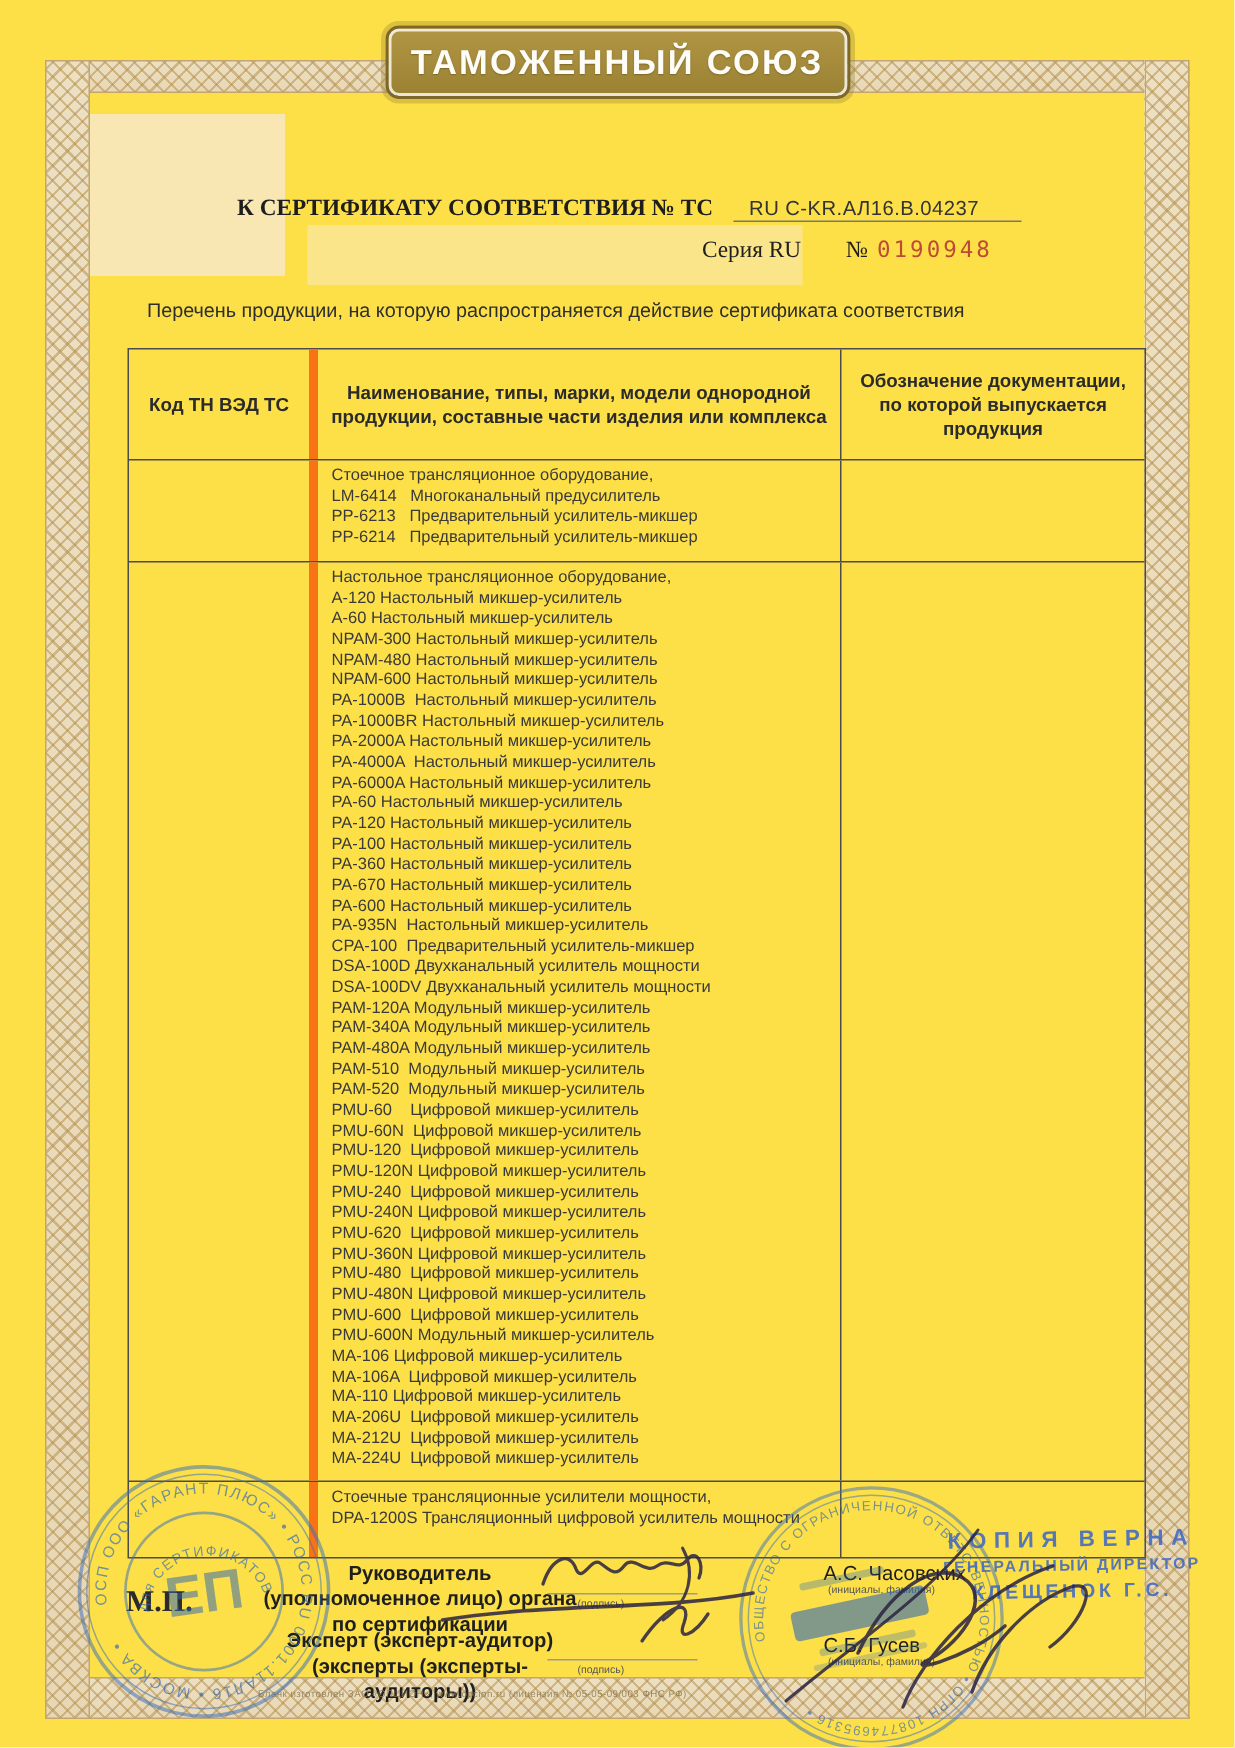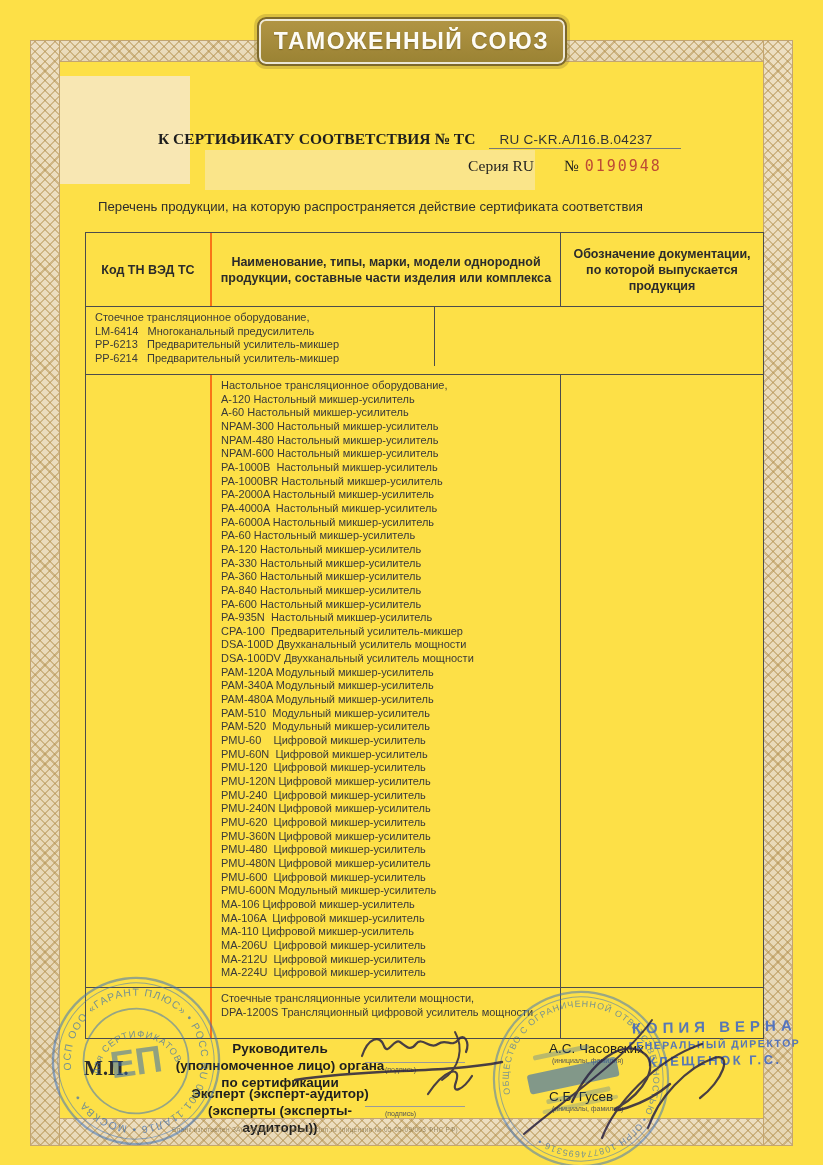--- a/index.html
+++ b/index.html
@@ -42,27 +42,27 @@
     font-family:"Liberation Serif",serif;font-size:15.5px;color:#1e1e1e;}
   .series-line .no{margin-left:26px;}
   .serial{font-family:"DejaVu Sans Mono",monospace;color:#bd4a35;
     font-size:15px;letter-spacing:2px;margin-left:6px;}
   .intro{position:absolute;left:98px;top:199px;width:650px;font-size:13.2px;color:#2e2e2e;}
   
   .cert-table{position:absolute;left:85px;top:232px;width:677px;
     border:1.4px solid #4c4c4c;background:transparent;z-index:2;}
   .t-head{display:flex;height:73px;}
   .t-cell{box-sizing:border-box;}
-  .c1{width:126px;border-right:2px solid #f97316;}
+  .c1{width:126px;border-right:6px solid #f97316;}
   .c2{width:349px;border-right:1px solid #4c4c4c;}
   .c3{width:202px;}
   .t-head .t-cell{display:flex;align-items:center;justify-content:center;
     text-align:center;font-weight:bold;font-size:12.5px;line-height:16px;padding:4px 8px;}
   .t-row{display:flex;border-top:1px solid #4c4c4c;}
-  .t-row-0{height:67px;flex-direction:column;}
+  .t-row-0{height:67px;}
   .t-row-1{height:612px;}
   .t-row-2{height:50px;}
   .t-row .c2{padding:4px 0 0 9px;}
   .prod-line{font-size:11px;line-height:13.65px;white-space:pre-wrap;color:#3a3a3a;}
   
   .mp{position:absolute;left:84px;top:1057px;font-family:"Liberation Serif",serif;
     font-weight:bold;font-size:20px;z-index:3;}
   .sig-label{position:absolute;font-family:Liberation Sans, sans-serif;font-weight:bold;
     font-size:13.5px;line-height:17px;width:210px;color:#1f1f1f;z-index:3;text-align:center;}
   .sig-label.l1{left:175px;top:1040px;}
@@ -152,23 +152,23 @@
             <div class="prod-line">NPAM-300 Настольный микшер-усилитель</div>
             <div class="prod-line">NPAM-480 Настольный микшер-усилитель</div>
             <div class="prod-line">NPAM-600 Настольный микшер-усилитель</div>
             <div class="prod-line">PA-1000B  Настольный микшер-усилитель</div>
             <div class="prod-line">PA-1000BR Настольный микшер-усилитель</div>
             <div class="prod-line">PA-2000A Настольный микшер-усилитель</div>
             <div class="prod-line">PA-4000A  Настольный микшер-усилитель</div>
             <div class="prod-line">PA-6000A Настольный микшер-усилитель</div>
             <div class="prod-line">PA-60 Настольный микшер-усилитель</div>
             <div class="prod-line">PA-120 Настольный микшер-усилитель</div>
-            <div class="prod-line">PA-330 Настольный микшер-усилитель</div>
+            <div class="prod-line">PA-100 Настольный микшер-усилитель</div>
             <div class="prod-line">PA-360 Настольный микшер-усилитель</div>
-            <div class="prod-line">PA-840 Настольный микшер-усилитель</div>
+            <div class="prod-line">PA-670 Настольный микшер-усилитель</div>
             <div class="prod-line">PA-600 Настольный микшер-усилитель</div>
             <div class="prod-line">PA-935N  Настольный микшер-усилитель</div>
             <div class="prod-line">CPA-100  Предварительный усилитель-микшер</div>
             <div class="prod-line">DSA-100D Двухканальный усилитель мощности</div>
             <div class="prod-line">DSA-100DV Двухканальный усилитель мощности</div>
             <div class="prod-line">PAM-120A Модульный микшер-усилитель</div>
             <div class="prod-line">PAM-340A Модульный микшер-усилитель</div>
             <div class="prod-line">PAM-480A Модульный микшер-усилитель</div>
             <div class="prod-line">PAM-510  Модульный микшер-усилитель</div>
             <div class="prod-line">PAM-520  Модульный микшер-усилитель</div>

